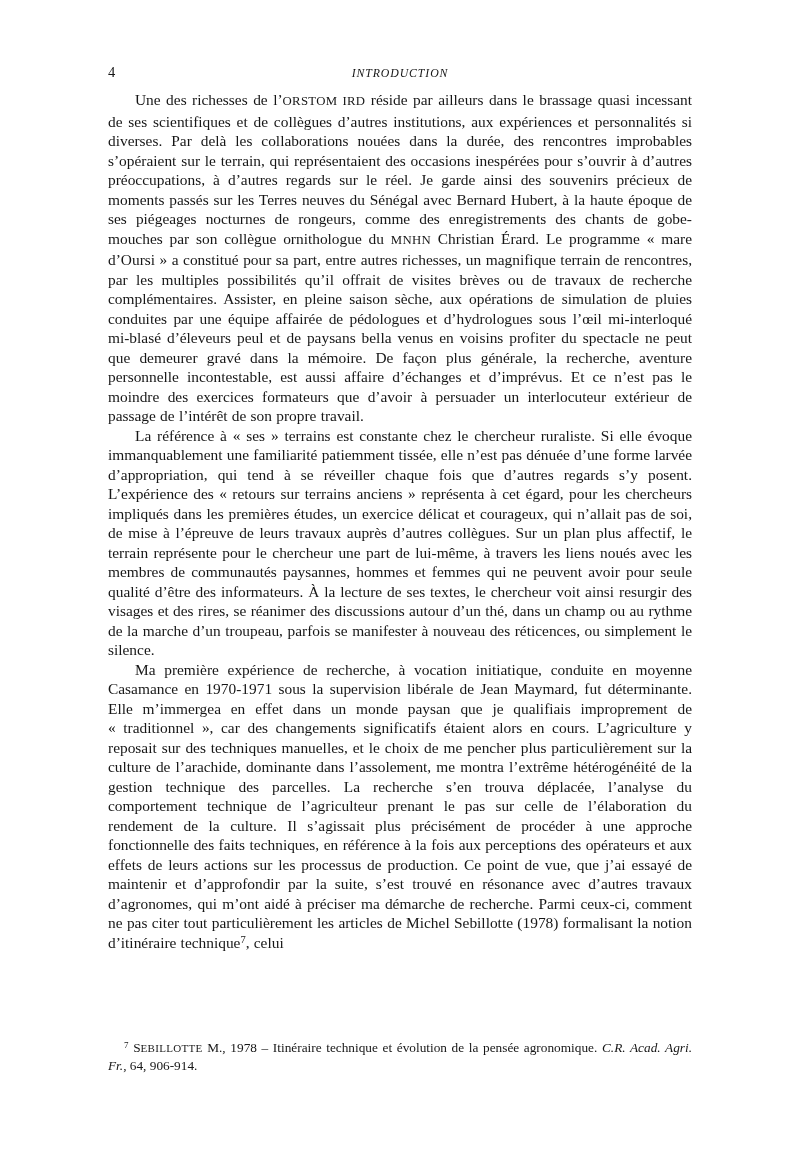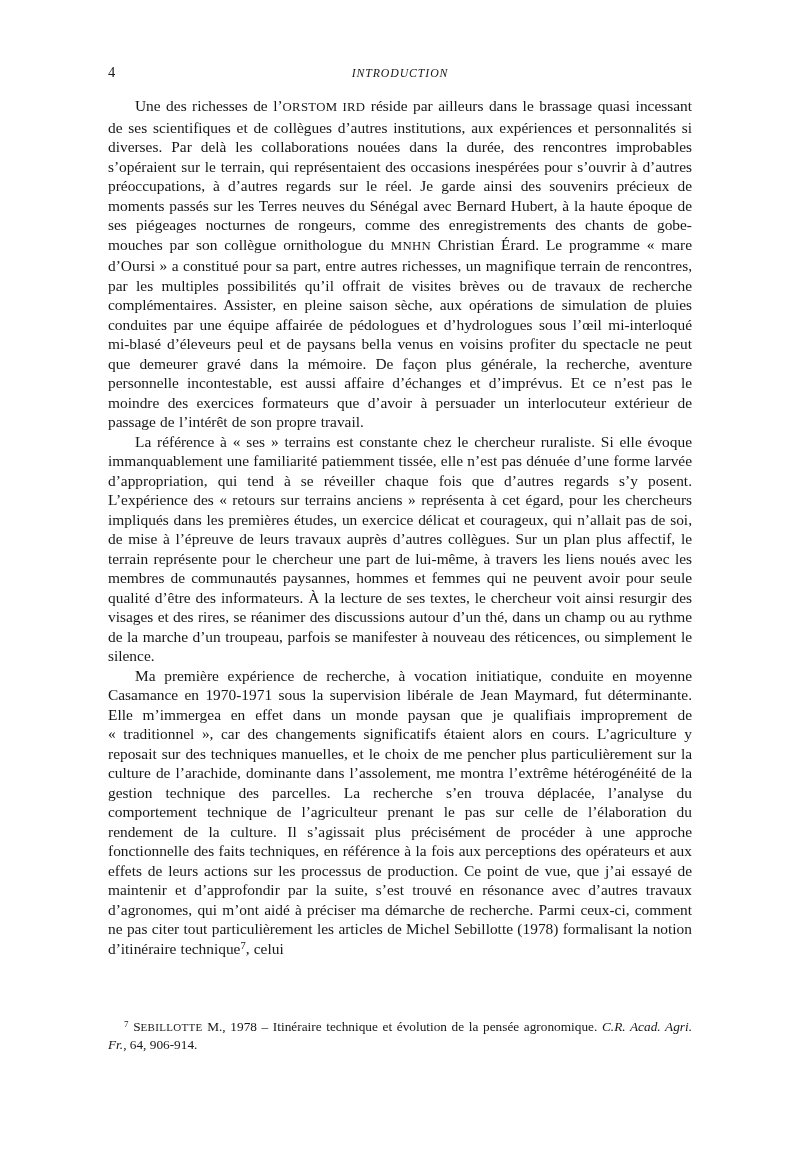--- a/index.html
+++ b/index.html
@@ -13,39 +13,40 @@
   }
   .page { position: absolute; inset: 0; padding: 0 108px; }
 
   .running-head { position: relative; margin-top: 64px; height: 18px; }
   .page-num { position: absolute; left: 0; top: 0; font-size: 14.5px; }
   .head-title {
     position: absolute; left: 0; right: 0; top: 2px;
     text-align: center; font-size: 11.8px; letter-spacing: 0.9px; font-style: italic;
   }
 
-  .text-block { margin-top: 14px; }
+  .text-block { margin-top: 8px; }
   .para {
     text-align: justify;
     text-indent: 27px;
     font-size: 15.4px;
     line-height: 19.5px;
     word-spacing: 0.4px;
     hyphens: none;
   }
   .sc { font-size: 0.83em; letter-spacing: 0.3px; }
   .i  { font-style: italic; }
   .sup { font-size: 0.68em; position: relative; top: -0.45em; line-height: 0; }
 
   .footnote { position: absolute; left: 108px; right: 108px; top: 1018px; }
   .fn {
     font-size: 13.3px;
     line-height: 17.2px;
     text-align: justify;
     text-indent: 16px;
+    margin-top: 21px;
   }
 </style>
 </head>
 <body>
 
 <div class="page">
 
   <header class="running-head">
     <span class="page-num">4</span>
     <span class="head-title">INTRODUCTION</span>

